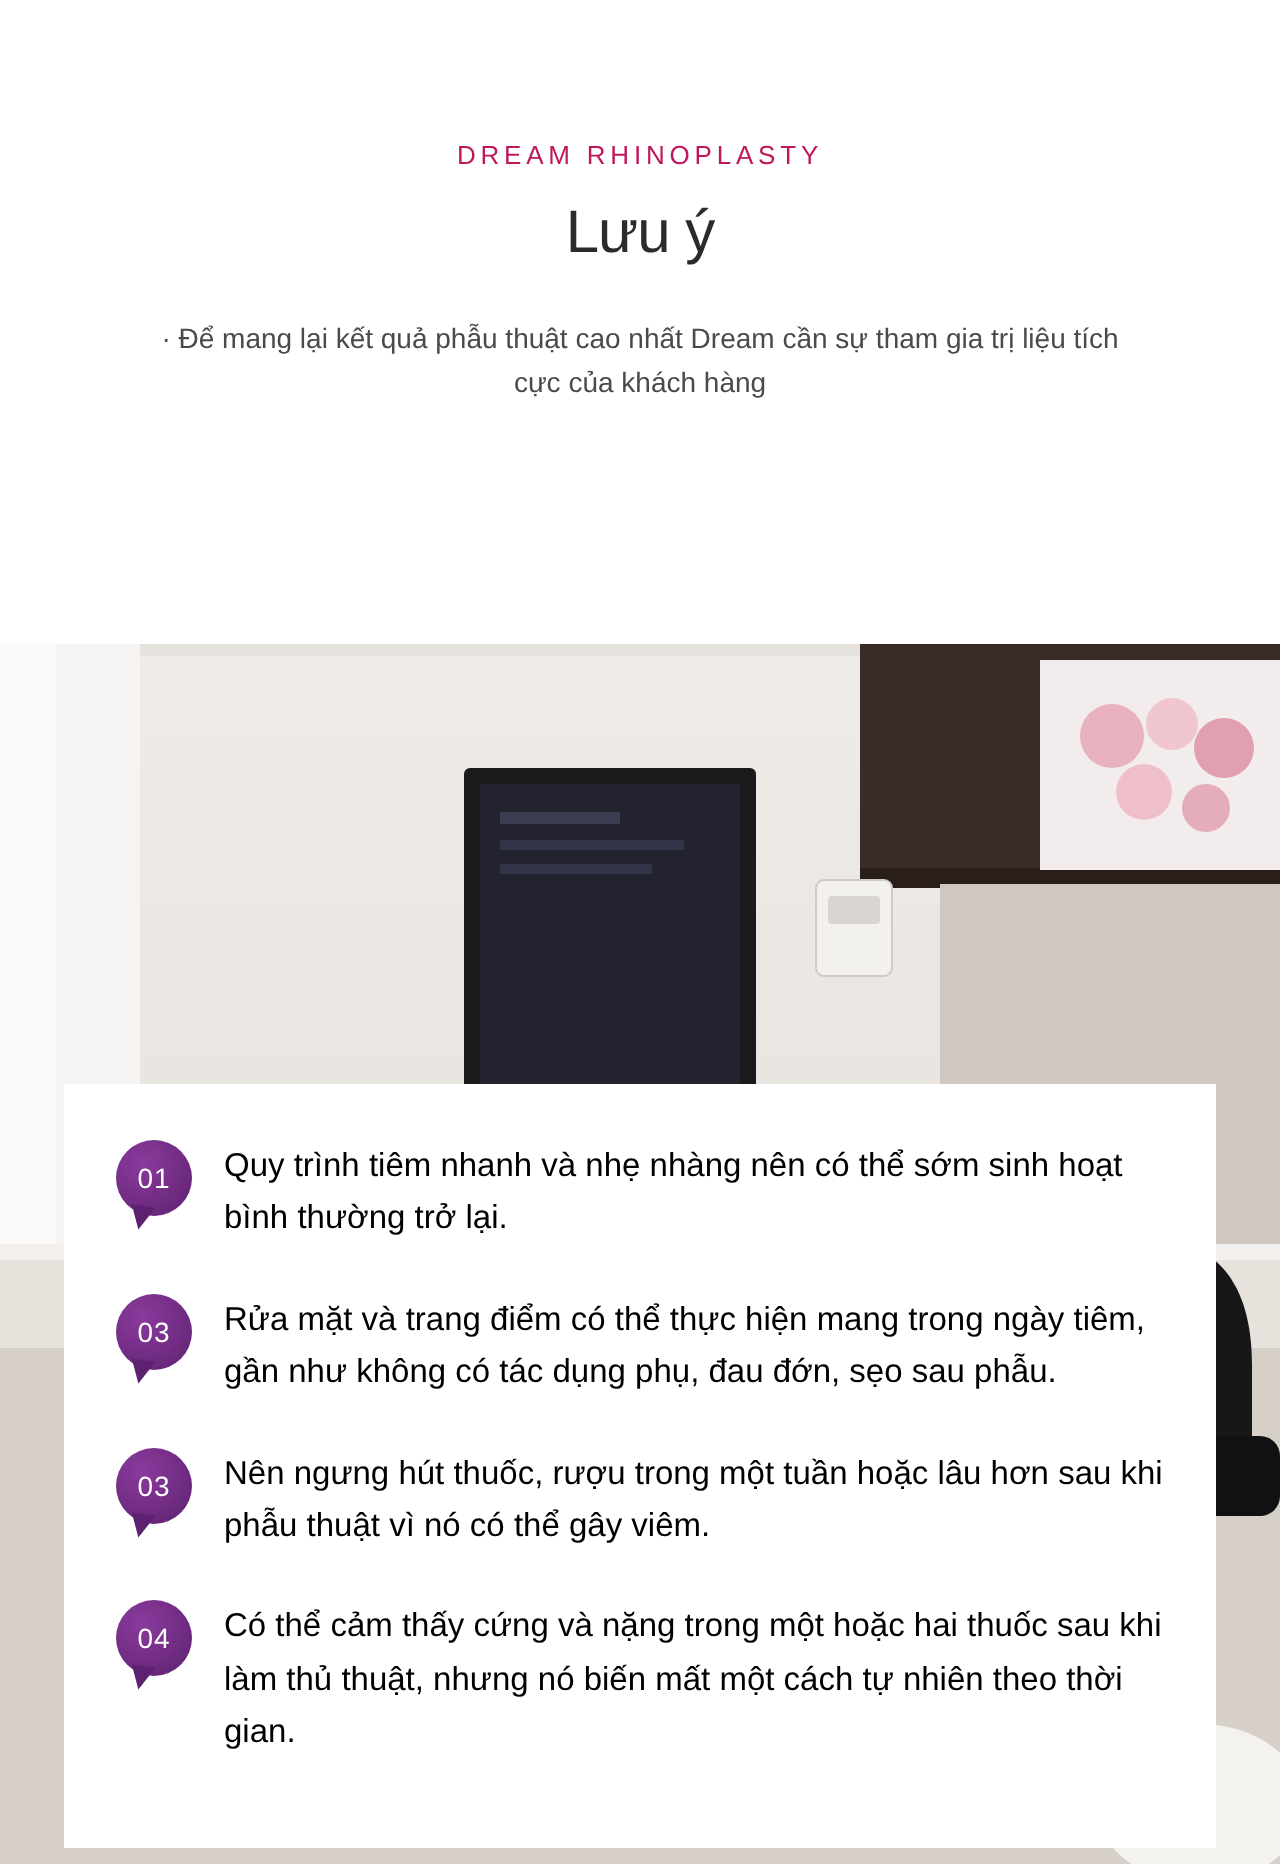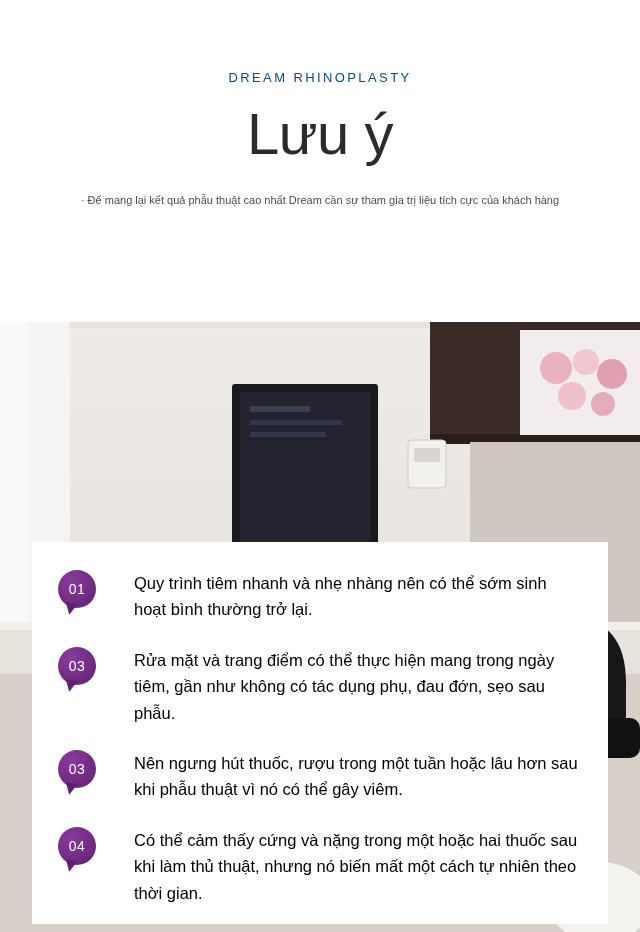--- a/index.html
+++ b/index.html
@@ -17,37 +17,37 @@
   }
 
   
   .header {
     text-align: center;
     padding-top: 70px;
   }
   .eyebrow {
     font-size: 13px;
     letter-spacing: 2.4px;
-    color: #0c4a6e;
+    color: #be185d;
     font-weight: 400;
   }
   .title-wrap {
     margin-top: 14px;
   }
   .title-line {
-    font-size: 58px;
+    font-size: 30px;
     line-height: 1.22;
     color: #2b2b2b;
     font-weight: 400;
     letter-spacing: -0.5px;
   }
   .subtitle {
     margin: 22px auto 0;
     width: 500px;
-    font-size: 11px;
+    font-size: 14px;
     line-height: 1.62;
     color: #4a4a4a;
     font-weight: 400;
   }
 
   
   .photo {
     position: absolute;
     top: 322px;
     left: 0;
@@ -68,21 +68,20 @@
     background: #ffffff;
     box-shadow: 0 0 0 0 rgba(0,0,0,0);
   }
   .list {
     padding: 26px 26px 0 26px;
   }
   .item {
     display: flex;
     align-items: flex-start;
     margin-bottom: 22px;
-    gap: 22px;
   }
   .badge-wrap {
     position: relative;
     flex: 0 0 auto;
     width: 46px;
     margin-top: 2px;
   }
   .badge {
     width: 38px;
     height: 38px;

